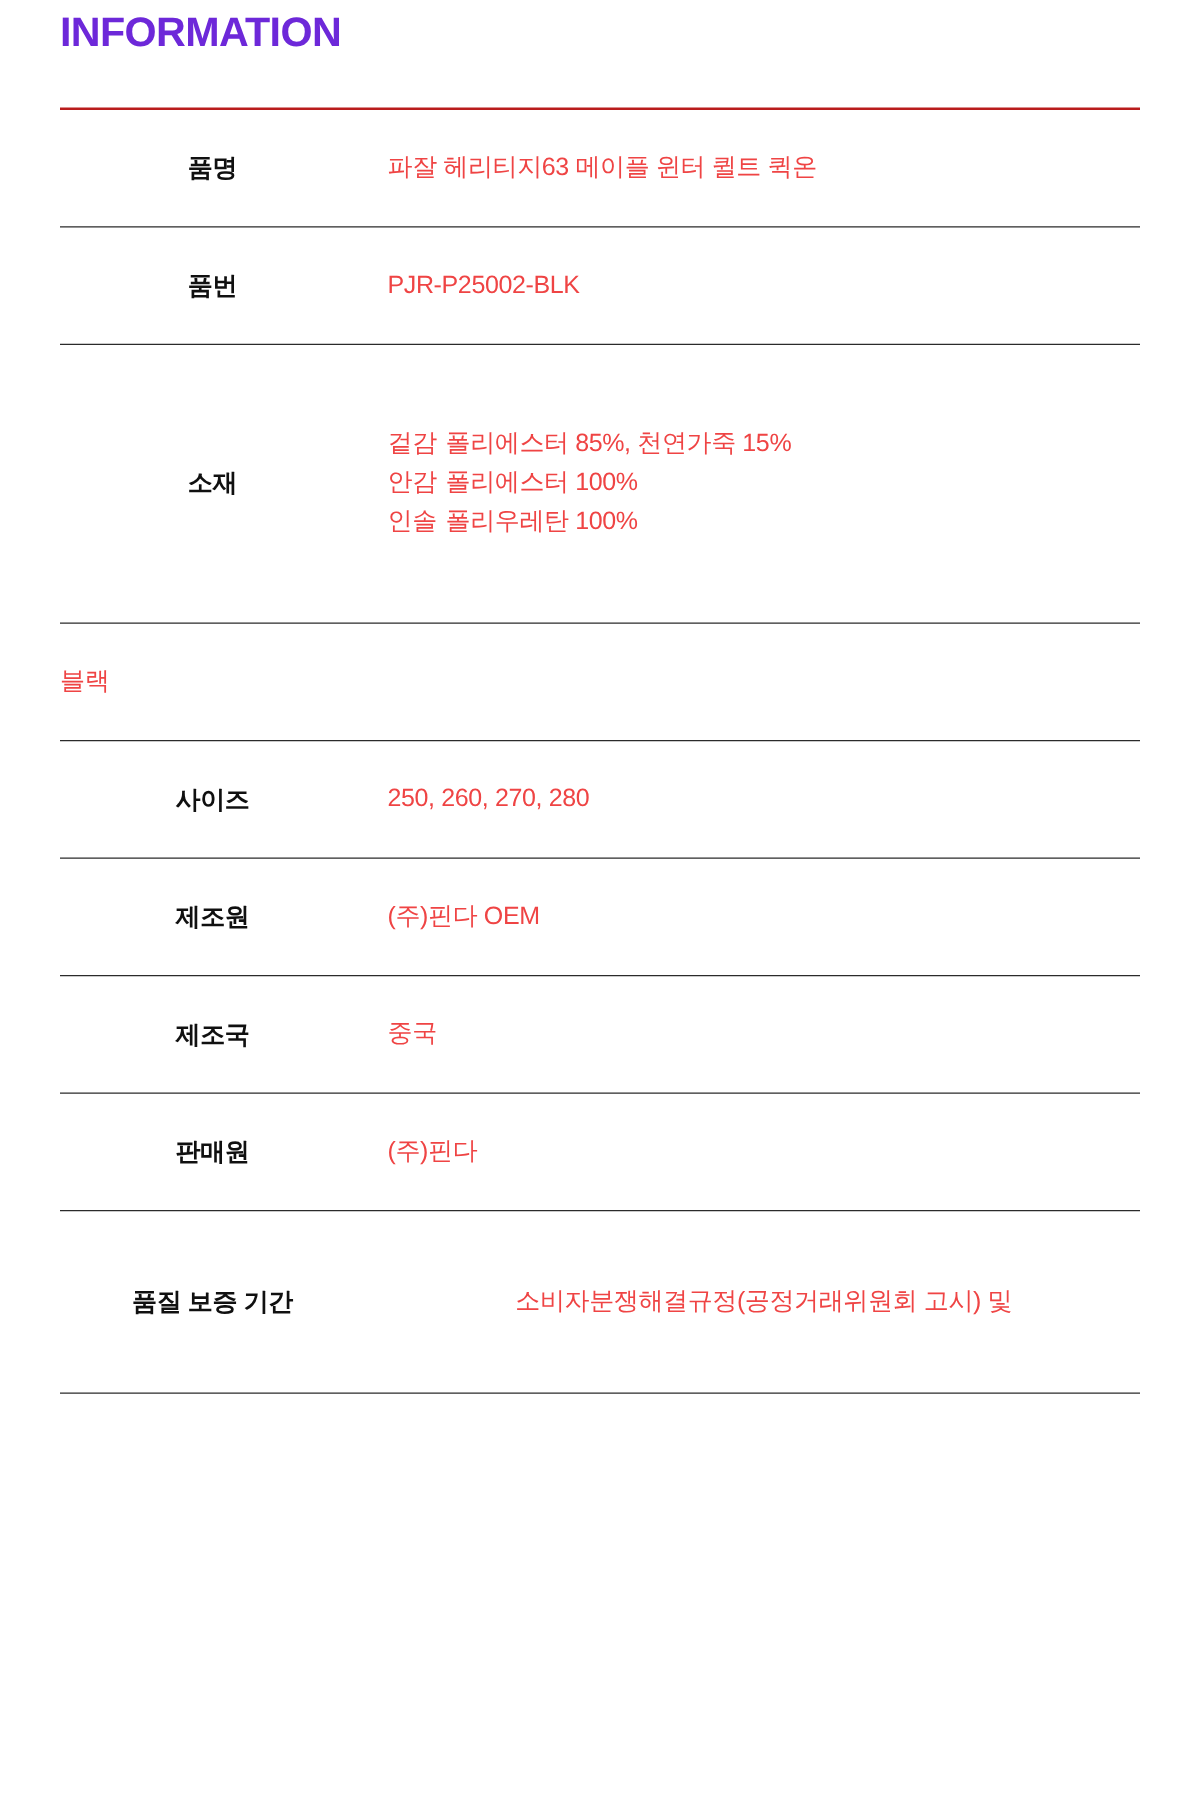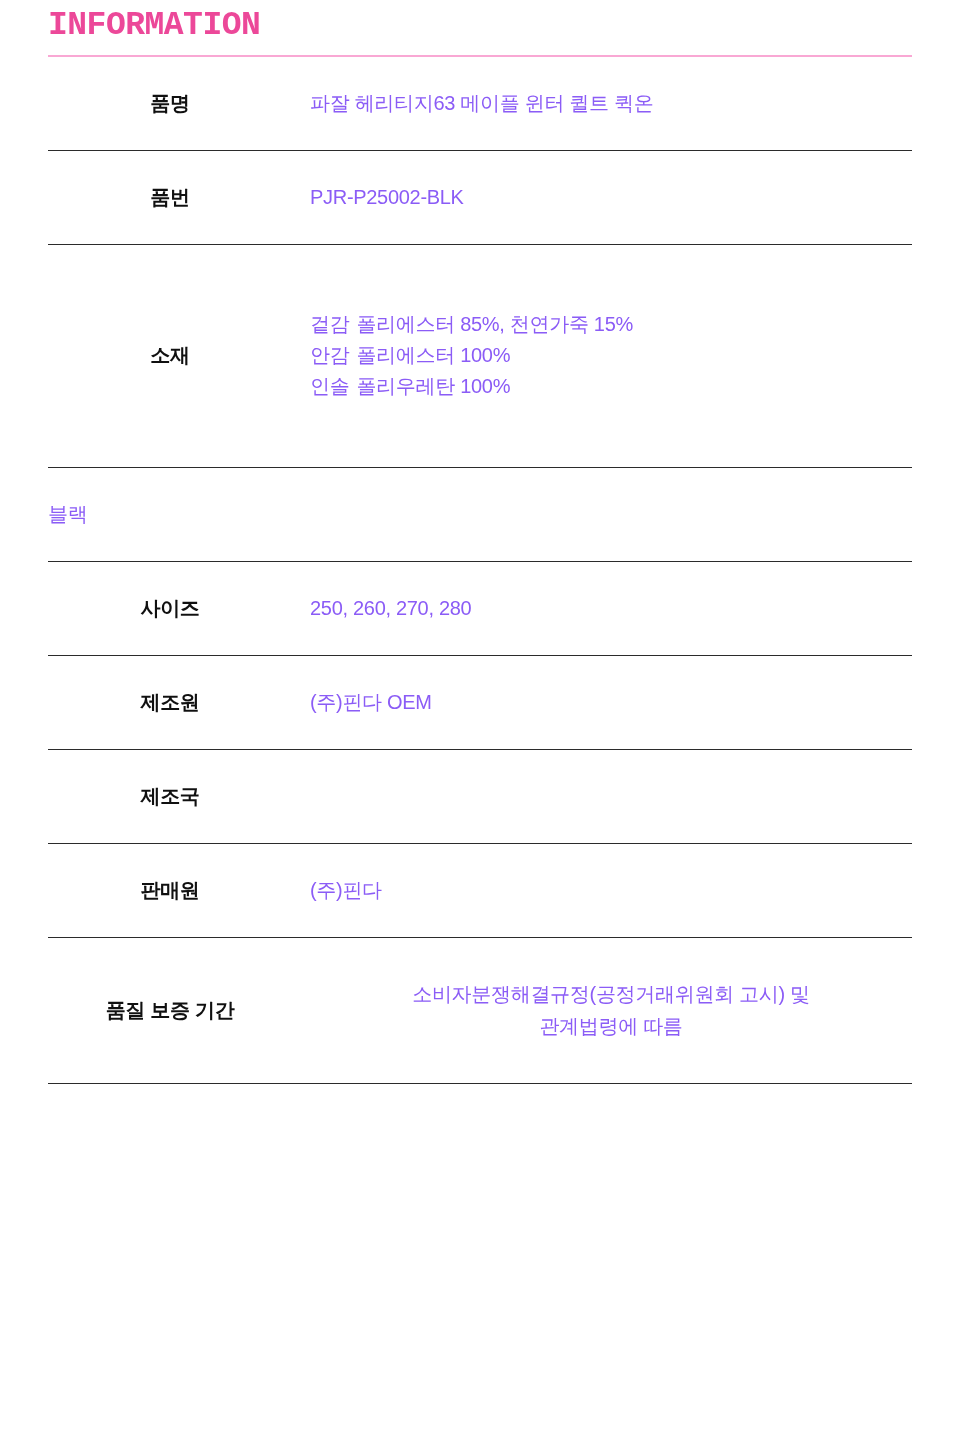--- a/index.html
+++ b/index.html
@@ -18,29 +18,28 @@
     width: 960px;
     height: 1452px;
     position: relative;
     box-sizing: border-box;
     padding: 0 48px;
   }
   .page-title {
     font-size: 33px;
     font-weight: 700;
     letter-spacing: -0.5px;
-    color: #ec4899;
+    color: #6d28d9;
     margin: 0;
     padding-top: 6px;
     line-height: 1.2;
-    font-family: Liberation Mono, monospace;
   }
   .info-table {
-    margin-top: 9px;
-    border-top: 2px solid #f9a8d4;
+    margin-top: 40px;
+    border-top: 2px solid #b91c1c;
   }
   .info-row {
     display: flex;
     align-items: stretch;
     border-bottom: 1px solid #2b2b2b;
     min-height: 93px;
   }
   .info-row.tall-materials { min-height: 222px; }
   .info-row.tall-warranty { min-height: 145px; }
   .cell-label {
@@ -56,21 +55,21 @@
     padding-right: 18px;
     box-sizing: border-box;
   }
   .cell-value {
     flex: 1 1 auto;
     display: flex;
     flex-direction: column;
     justify-content: center;
     font-size: 20px;
     font-weight: 400;
-    color: #8b5cf6;
+    color: #ef4444;
     letter-spacing: -0.3px;
     line-height: 1.55;
     padding: 10px 0;
   }
   .mat-line {
     display: block;
     white-space: nowrap;
   }
   .mat-line .mat-key {
     font-weight: 400;
@@ -137,31 +136,33 @@
 
     <div class="info-row">
       <div class="cell-label">제조원</div>
       <div class="cell-value">
         <span class="value-line">(주)핀다 OEM</span>
       </div>
     </div>
 
     <div class="info-row">
       <div class="cell-label">제조국</div>
+      <div class="cell-value">
+        <span class="value-line">중국</span>
+      </div>
     </div>
 
     <div class="info-row">
       <div class="cell-label">판매원</div>
       <div class="cell-value">
         <span class="value-line">(주)핀다</span>
       </div>
     </div>
 
     <div class="info-row tall-warranty">
       <div class="cell-label">품질 보증 기간</div>
       <div class="cell-value warranty">
         <span class="value-line">소비자분쟁해결규정(공정거래위원회 고시) 및</span>
-        <span class="value-line">관계법령에 따름</span>
       </div>
     </div>
 
   </div>
 </div>
 
 </body></html>

